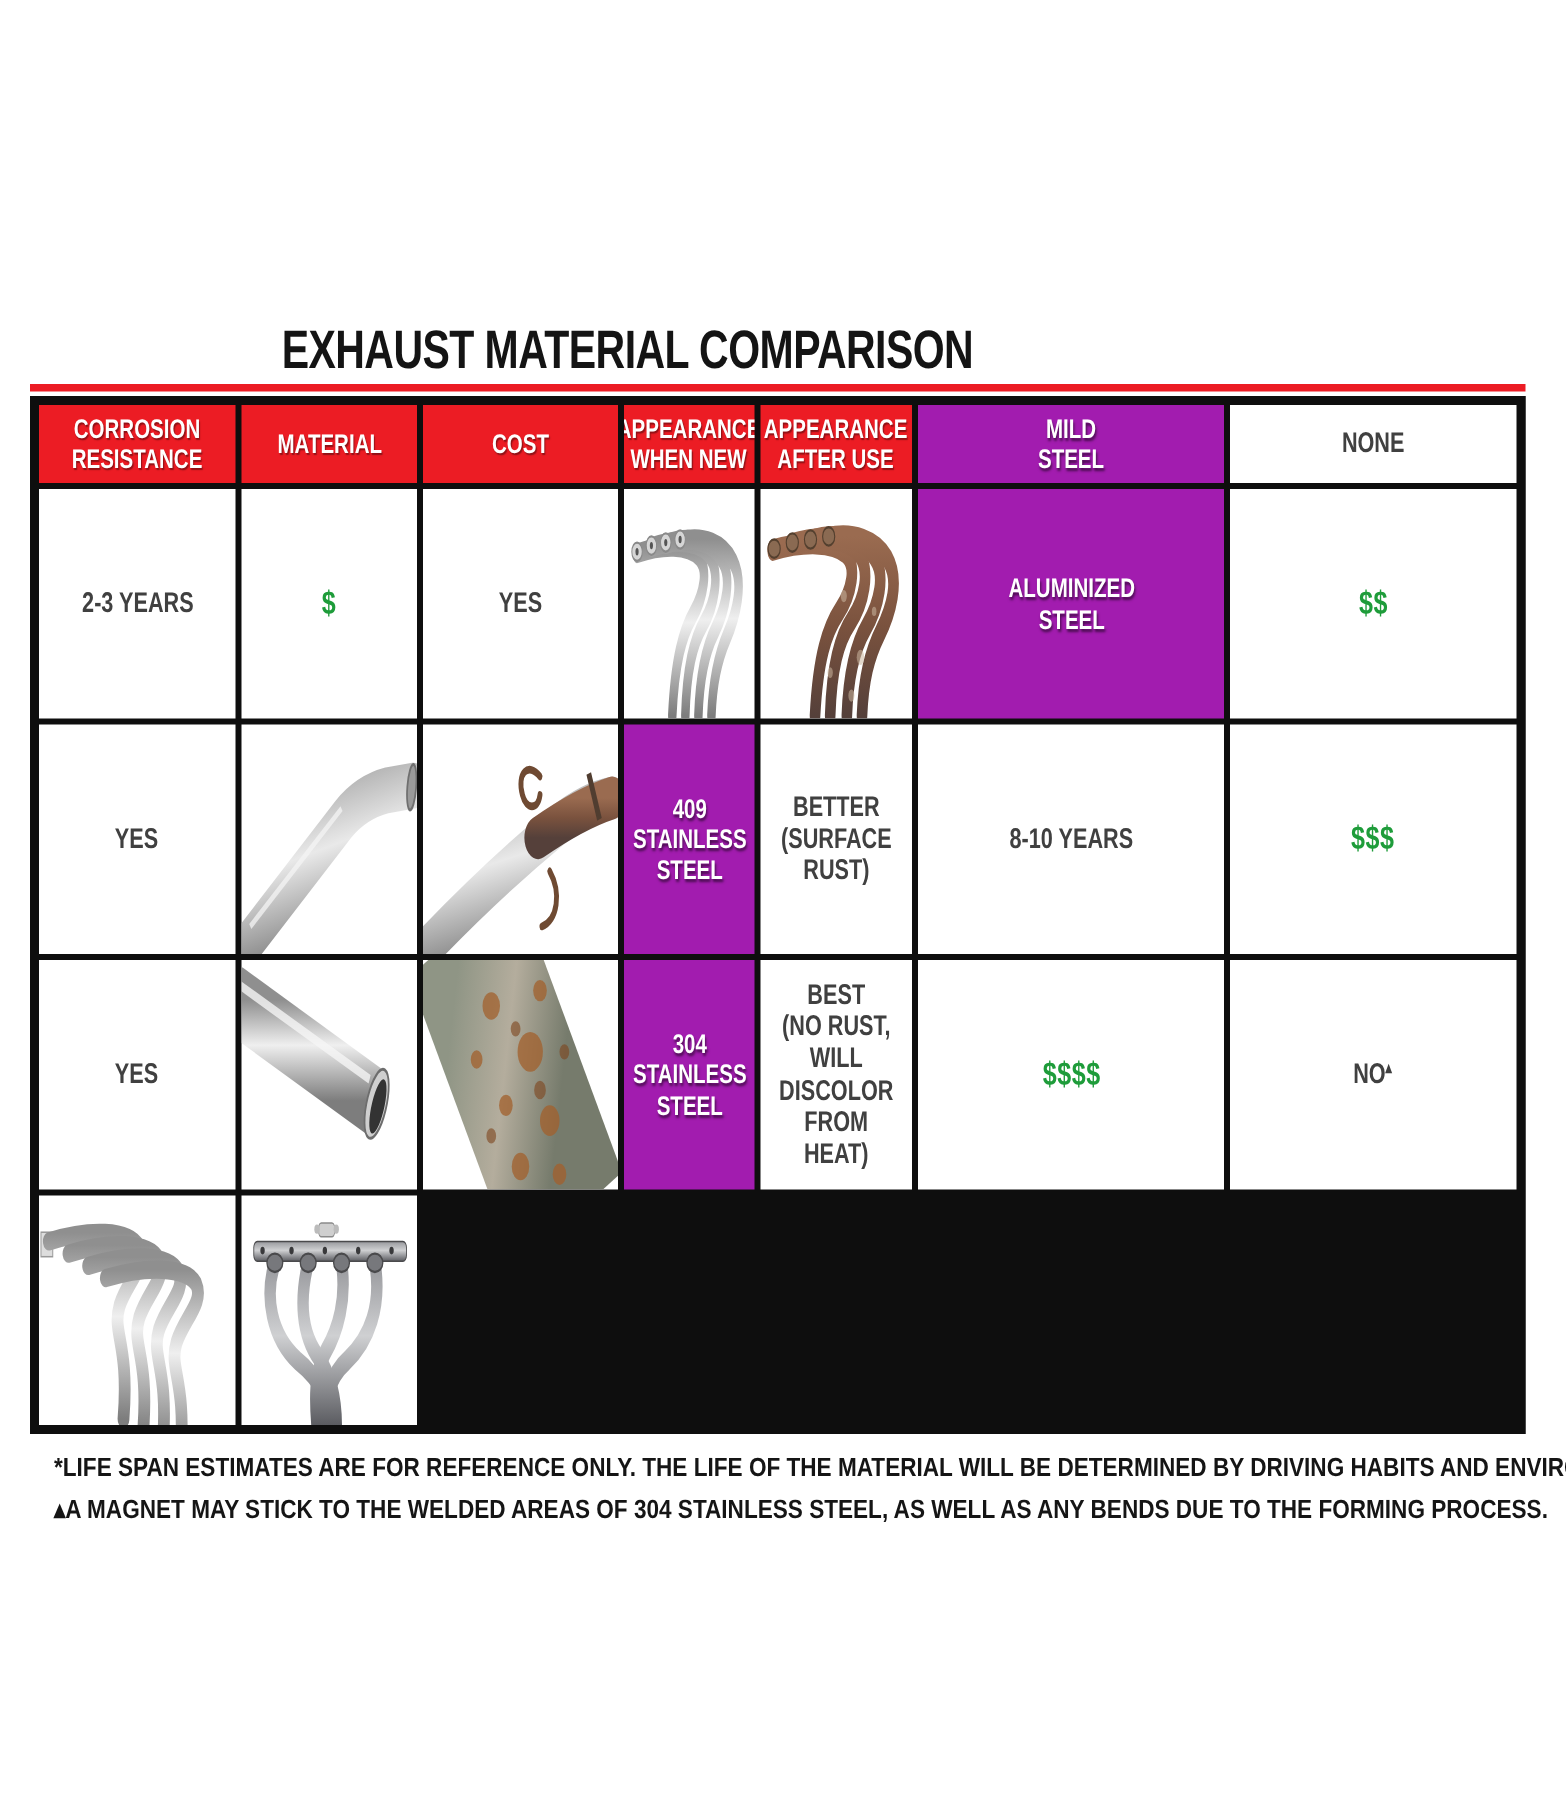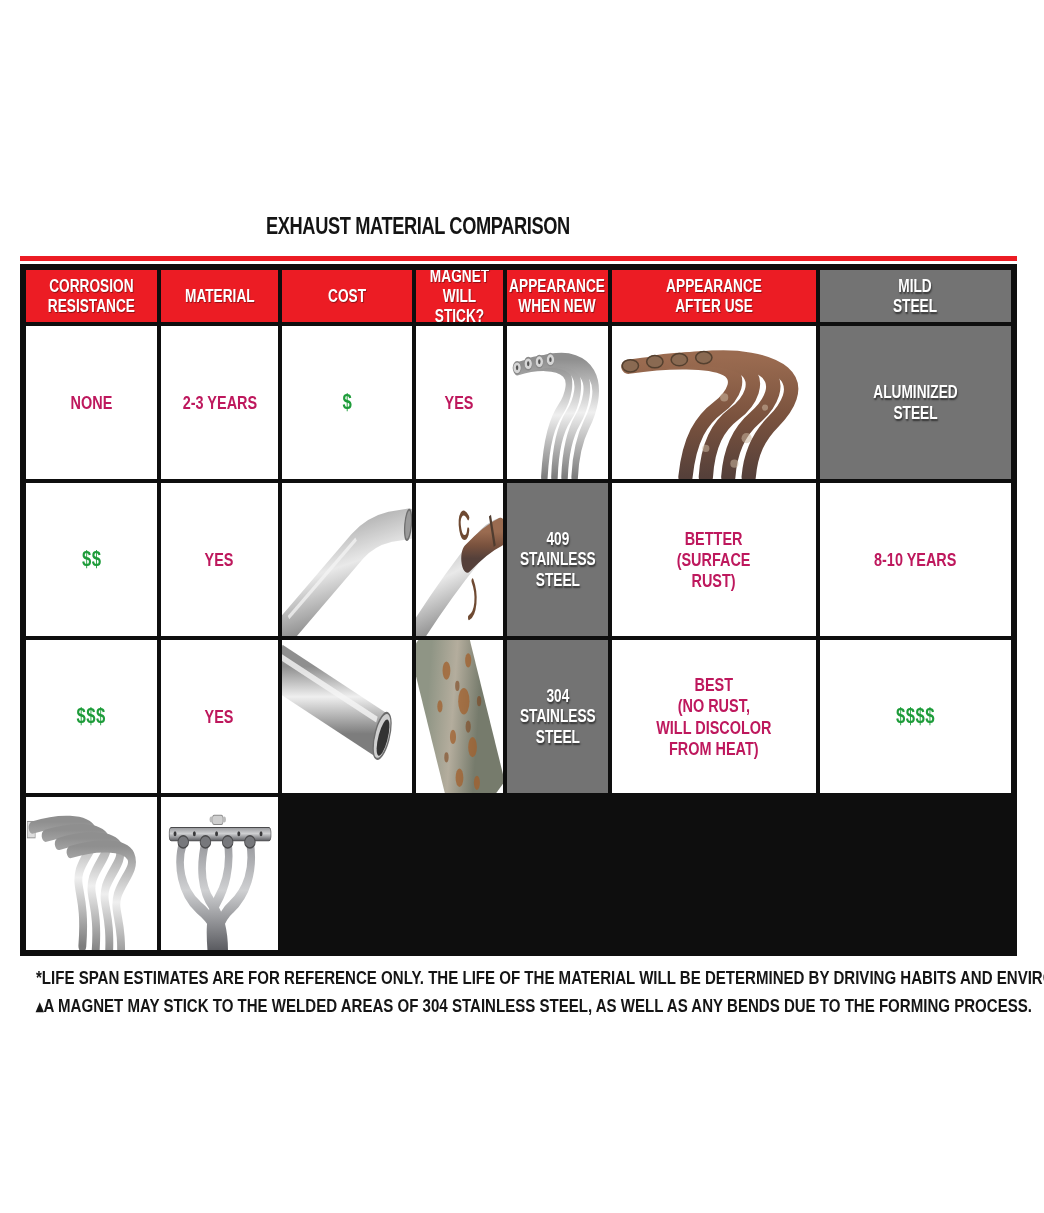--- a/index.html
+++ b/index.html
@@ -1,43 +1,43 @@
 <!DOCTYPE html>
 <html><head>
 <meta charset="utf-8">
 <style>
   html,body{margin:0;padding:0;}
   body{width:1044px;height:1213px;background:#ffffff;font-family:"Liberation Sans",sans-serif;}
   .page{position:relative;width:1044px;height:1213px;background:#ffffff;overflow:hidden;}
 
   .title{position:absolute;top:212px;left:0;width:836px;text-align:center;
-         font-size:24px;font-weight:bold;color:#141414;white-space:nowrap;}
+         font-size:36px;font-weight:bold;color:#141414;white-space:nowrap;}
   .title .cx{letter-spacing:-0.5px;}
 
   .cx{display:inline-block;transform:scaleX(0.76);transform-origin:center center;}
 
   .table-wrap{position:absolute;top:256px;left:20px;width:997px;}
   .red-strip{height:5px;background:#ec1c24;margin-bottom:3px;}
 
   .grid{display:grid;
         grid-template-columns:131px 117px 130px 87px 101px 204px 191px;
         grid-template-rows:52px 153px 153px 153px 153px;
         gap:4px;background:#0e0e0e;border:6px solid #0e0e0e;}
 
   .cell{display:flex;align-items:center;justify-content:center;text-align:center;
         background:#ffffff;overflow:hidden;}
   .cell .txt{white-space:pre-line;line-height:1.12;font-weight:bold;}
 
   .hcell{background:#ec1c24;color:#ffffff;}
   .hcell .txt{font-size:18px;text-shadow:1px 1px 1px rgba(0,0,0,0.4);}
 
-  .mcell{background:#737373;color:#ffffff;}
+  .mcell{background:#a21caf;color:#ffffff;}
   .mcell .txt{font-size:18px;text-shadow:1px 2px 2px rgba(0,0,0,0.55);}
 
-  .vcell{color:#be185d;}
+  .vcell{color:#404040;}
   .vcell .txt{font-size:19px;}
 
   .cost{color:#1e9c3a;}
   .cost .txt{font-size:22px;letter-spacing:0.5px;}
 
   .sup{font-size:11px;vertical-align:7px;font-weight:bold;}
 
   .pcell{padding:0;background:#ffffff;display:block;}
   .pcell svg{display:block;width:100%;height:100%;}
 
@@ -90,24 +90,20 @@
 
       <div class="cell hcell">
           <span class="txt cx">CORROSION
 RESISTANCE</span>
         </div>
       <div class="cell hcell">
           <span class="txt cx">MATERIAL</span>
         </div>
       <div class="cell hcell">
           <span class="txt cx">COST</span>
-        </div>
-      <div class="cell hcell">
-          <span class="txt cx">MAGNET
-WILL STICK?</span>
         </div>
       <div class="cell hcell">
           <span class="txt cx">APPEARANCE
 WHEN NEW</span>
         </div>
       <div class="cell hcell">
           <span class="txt cx">APPEARANCE
 AFTER USE</span>
         </div>
 
@@ -258,20 +254,23 @@
         </div>
       <div class="cell vcell">
           <span class="txt cx">BEST
 (NO RUST,
 WILL DISCOLOR
 FROM HEAT)</span>
         </div>
       <div class="cell vcell cost">
           <span class="txt cx">$$$$</span>
         </div>
+      <div class="cell vcell">
+          <span class="txt cx"><span>NO</span><span class="sup">▴</span></span>
+        </div>
       <div class="cell pcell">
         <svg viewBox="0 0 200 150" preserveAspectRatio="none" role="img" aria-label="New shiny 304 stainless steel long tube header with zigzag tubes">
           <rect x="2" y="24" width="12" height="16" fill="#dddddd" stroke="#999999"></rect>
           <g fill="none" stroke="url(#gSilver)" stroke-width="12" stroke-linecap="round">
             <path d="M10,30 C50,22 92,22 102,34 C110,46 90,56 82,72 C74,90 92,96 86,146"></path>
             <path transform="translate(20,8)" d="M10,30 C50,22 92,22 102,34 C110,46 90,56 82,72 C74,90 92,96 86,146"></path>
             <path transform="translate(40,16)" d="M10,30 C50,22 92,22 102,34 C110,46 90,56 82,72 C74,90 92,96 86,146"></path>
             <path transform="translate(58,24)" d="M10,30 C50,22 92,22 102,34 C110,46 90,56 82,72 C74,90 92,96 86,146"></path>
           </g>
         </svg>

